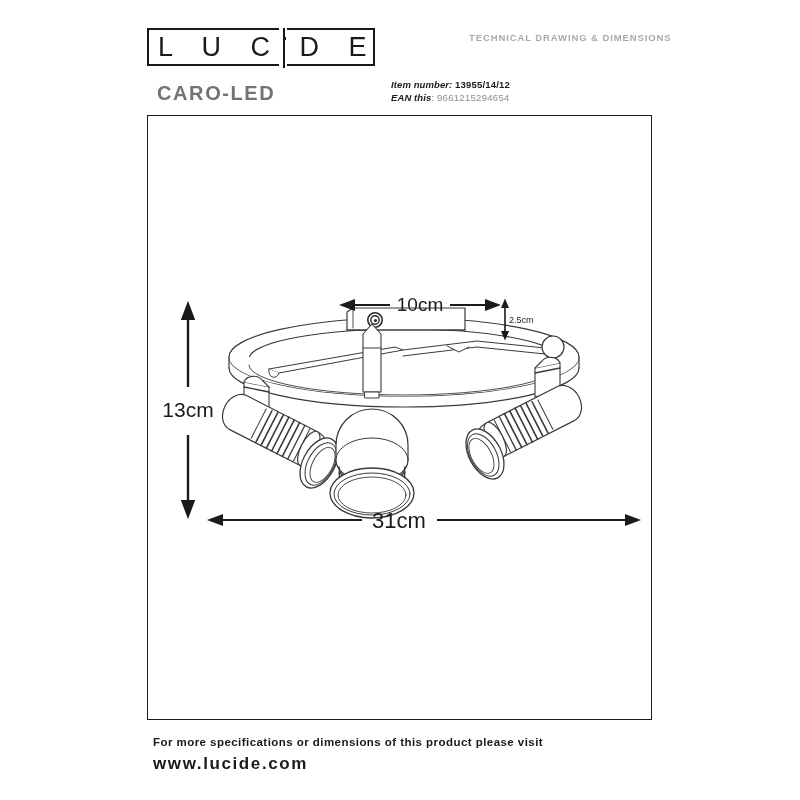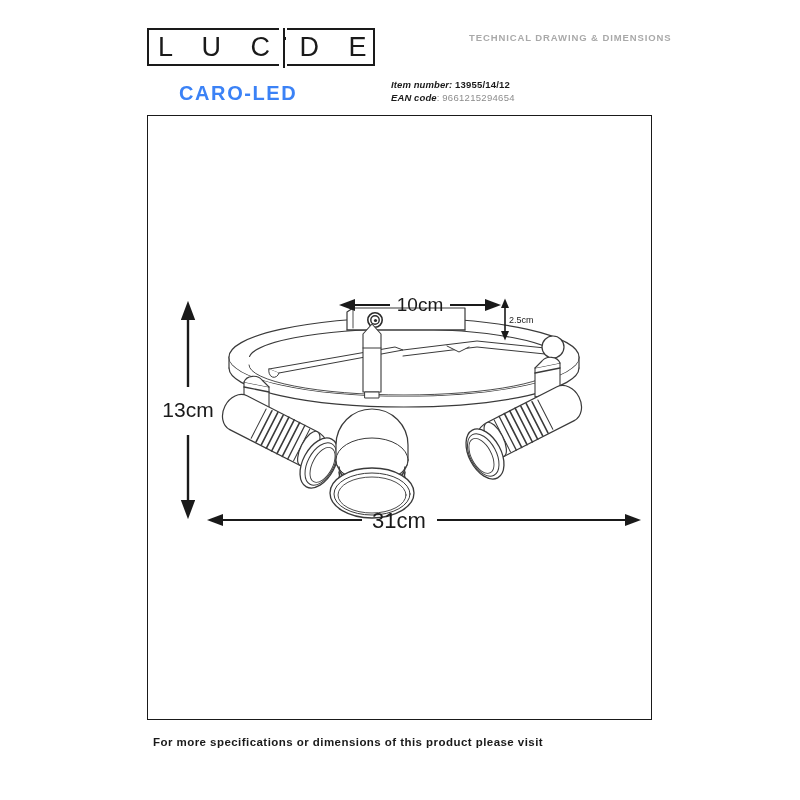--- a/index.html
+++ b/index.html
@@ -85,23 +85,22 @@
     white-space: nowrap;
     font-weight: bold;
   }
 
   #product-name {
     position: absolute;
     left: 157px; top: 82px;
     font-size: 20px;
     font-weight: 700;
     letter-spacing: 1.6px;
-    color: #3b82f6;
-    white-space: nowrap;
-    margin-left: 22px;
+    color: #737373;
+    white-space: nowrap;
   }
 
   #item-block {
     position: absolute;
     left: 391px; top: 79px;
     font-size: 9.5px;
     line-height: 12.5px;
     white-space: nowrap;
   }
   .meta-row { color: #8c8c8c; }
@@ -165,21 +164,21 @@
   <div id="tech-label">TECHNICAL DRAWING &amp; DIMENSIONS</div>
 
   <div id="product-name">CARO-LED</div>
 
   <div id="item-block">
     <div class="meta-row">
       <span class="meta-key">Item number:</span>
       <span class="meta-val-strong">13955/14/12</span>
     </div>
     <div class="meta-row">
-      <span class="meta-key">EAN code</span><span class="meta-val-soft">:</span>
+      <span class="meta-key">EAN this</span><span class="meta-val-soft">:</span>
       <span class="meta-val-soft">9661215294654</span>
     </div>
   </div>
 
 </div>
 
 <div id="drawing-frame"></div>
 
 <svg id="drawing-svg" viewBox="0 0 505 605">
   <defs>
@@ -336,13 +335,14 @@
   <g>
     <line x1="76" y1="405" x2="215" y2="405" stroke="#1a1a1a" stroke-width="2" marker-start="url(#ah-start)"></line>
     <line x1="290" y1="405" x2="478" y2="405" stroke="#1a1a1a" stroke-width="2" marker-end="url(#ah-end)"></line>
     <text x="252" y="413" text-anchor="middle" font-family="Liberation Sans, sans-serif" font-size="22" fill="#1a1a1a" stroke="none">31cm</text>
   </g>
 
 </svg>
 
 <div id="footer">
   <div id="footer-line1">For more specifications or dimensions of this product please visit</div>
+  <div id="footer-line2">www.lucide.com</div>
 </div>
 
 </body></html>

